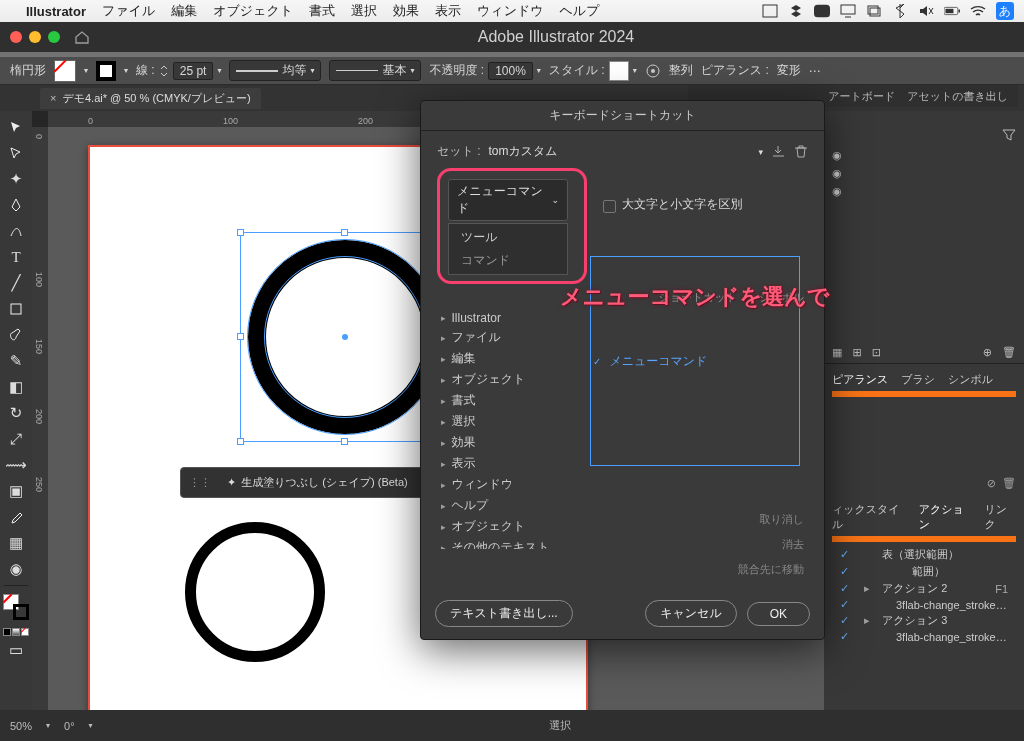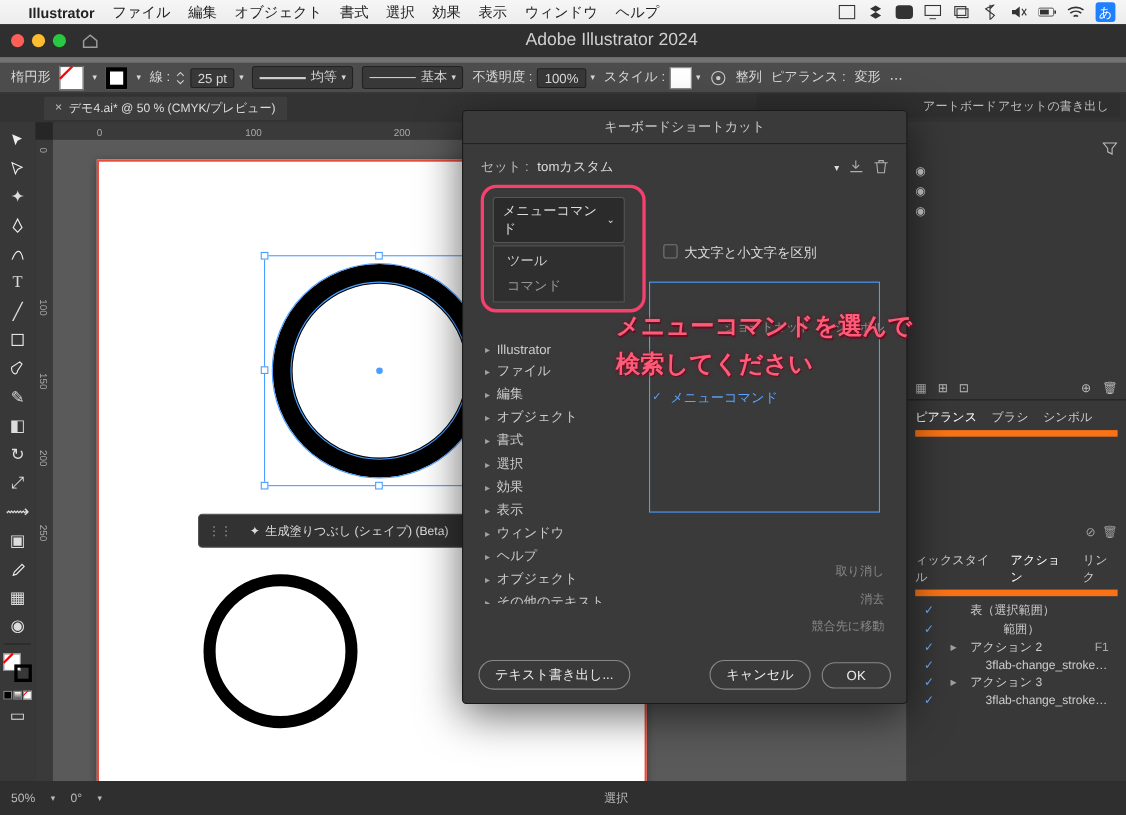--- a/index.html
+++ b/index.html
@@ -57,21 +57,21 @@
 .bigcircle.sel-ring::after{content:"";position:absolute;inset:-19px;border-radius:50%;border:1px solid #4a9eff}
 .bigcircle.sel-ring::before{content:"";position:absolute;inset:-2px;border-radius:50%;border:1px solid #4a9eff}
 .smallcircle{position:absolute;left:95px;top:375px;width:140px;height:140px;border-radius:50%;border:11px solid #000}
 .contextbar{position:absolute;left:90px;top:320px;background:#323232;border:1px solid #555;border-radius:4px;padding:4px 8px;display:flex;align-items:center;gap:10px;font-size:11px;color:#ddd}
 .contextbar .btn{display:flex;align-items:center;gap:5px;padding:3px 6px}
 .rightcol{width:200px;background:#383838;position:relative;font-size:11px;overflow:hidden}
 .mini-toolbar{height:22px;display:flex;align-items:center;gap:10px;padding:0 8px;border-bottom:1px solid #222;color:#bbb}
 .rpanel{padding:4px 8px}
 .rpanel .tabhdr{display:flex;gap:13px;border-bottom:6px solid #f97316;padding:4px 0}
 .rpanel .tabhdr span.active{color:#fff}
-.rtoprow{height:22px;background:#2f2f2f;display:flex;align-items:center;justify-content:flex-end;gap:1px;padding:0 10px;color:#bbb;font-size:11px}
+.rtoprow{height:22px;background:#2f2f2f;display:flex;align-items:center;justify-content:flex-end;gap:12px;padding:0 10px;color:#bbb;font-size:11px}
 .dialog{position:absolute;left:420px;top:100px;width:405px;height:540px;background:#3a3a3a;border:1px solid #1a1a1a;border-radius:4px;box-shadow:0 10px 40px rgba(0,0,0,.6);z-index:50;color:#ddd;font-size:12px}
 .dlg-title{text-align:center;padding:6px 0;border-bottom:1px solid #222;color:#ccc;font-size:12px}
 .dlg-body{padding:12px 16px}
 .dlg-row{display:flex;align-items:center;gap:8px;margin-bottom:8px}
 .dlg-row .lbl{color:#bbb}
 .dlg-row .val{flex:1}
 .dlg-ic{cursor:pointer;opacity:.8}
 .redbox{border:3px solid #f8406f;border-radius:14px;padding:8px 8px 6px;width:150px;position:relative}
 .combo{background:#2b2b2b;border:1px solid #555;border-radius:3px;padding:3px 8px;display:flex;justify-content:space-between;align-items:center;width:120px}
 .menu-pop{background:#2f2f2f;border:1px solid #555;margin-top:2px;padding:2px 0;width:120px}
@@ -459,21 +459,21 @@
         <div class="combo">
             <span>メニューコマンド</span>
             <span style="font-size:9px">⌄</span>
           </div>
         <div class="menu-pop">
           <div class="mi sel">メニューコマンド</div>
           <div class="mi">ツール</div>
           <div class="mi" style="opacity:.65">コマンド</div>
         </div>
       </div>
-      <div style="display:flex;align-items:flex-start;gap:6px;margin-top:54px">
+      <div style="display:flex;align-items:flex-end;gap:6px;margin-top:28px">
         <span class="chk"></span>
         <span>大文字と小文字を区別</span>
       </div>
     </div>
     <div class="colhdrs">
       <span>ショートカット</span>
       <span>シンボル</span>
     </div>
     <div class="tree">
       <div class="ti">
@@ -535,21 +535,20 @@
   <div class="dlg-buttons">
     <button class="pill">テキスト書き出し...</button>
     <span style="flex:1"></span>
     <button class="pill">キャンセル</button>
     <button class="pill big">OK</button>
   </div>
 </div>
 
 <div class="annot">
   <div>メニューコマンドを選んで</div>
-  <div>検索してください</div>
 </div>
 
 <div class="statusbar">
   <span>50%</span>
     <span style="font-size:8px">▾</span>
   <span>0°</span>
     <span style="font-size:8px">▾</span>
   <span class="flexsp"></span>
   <span>選択</span>
   <span class="flexsp"></span>

